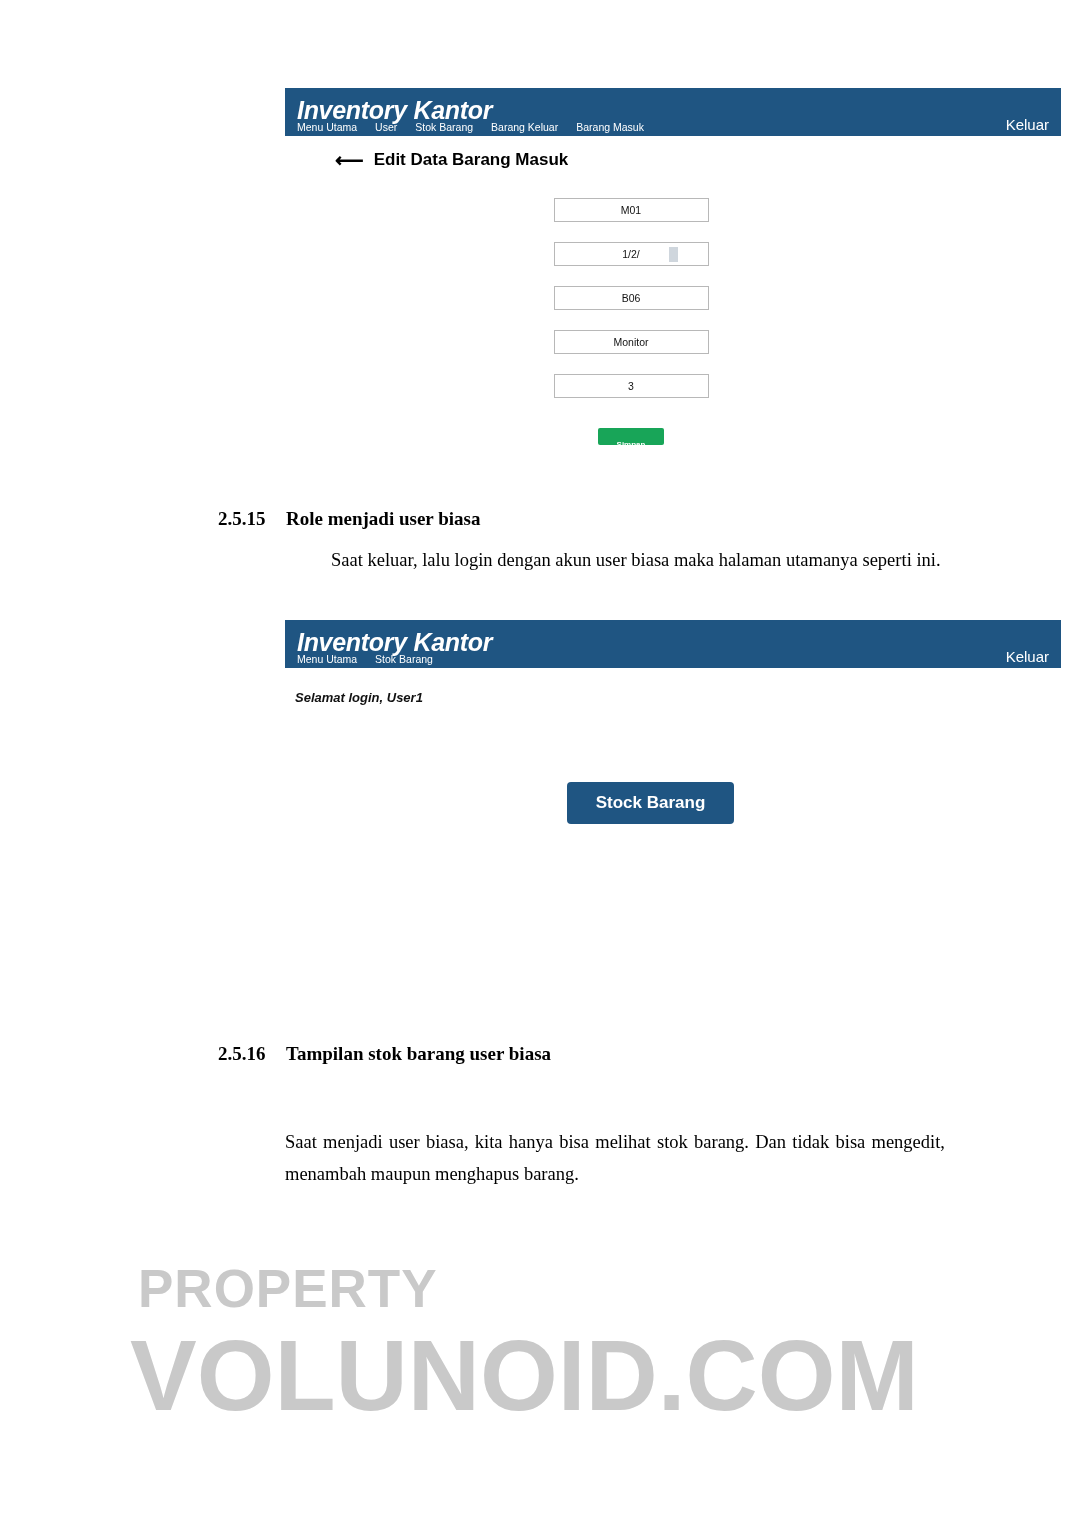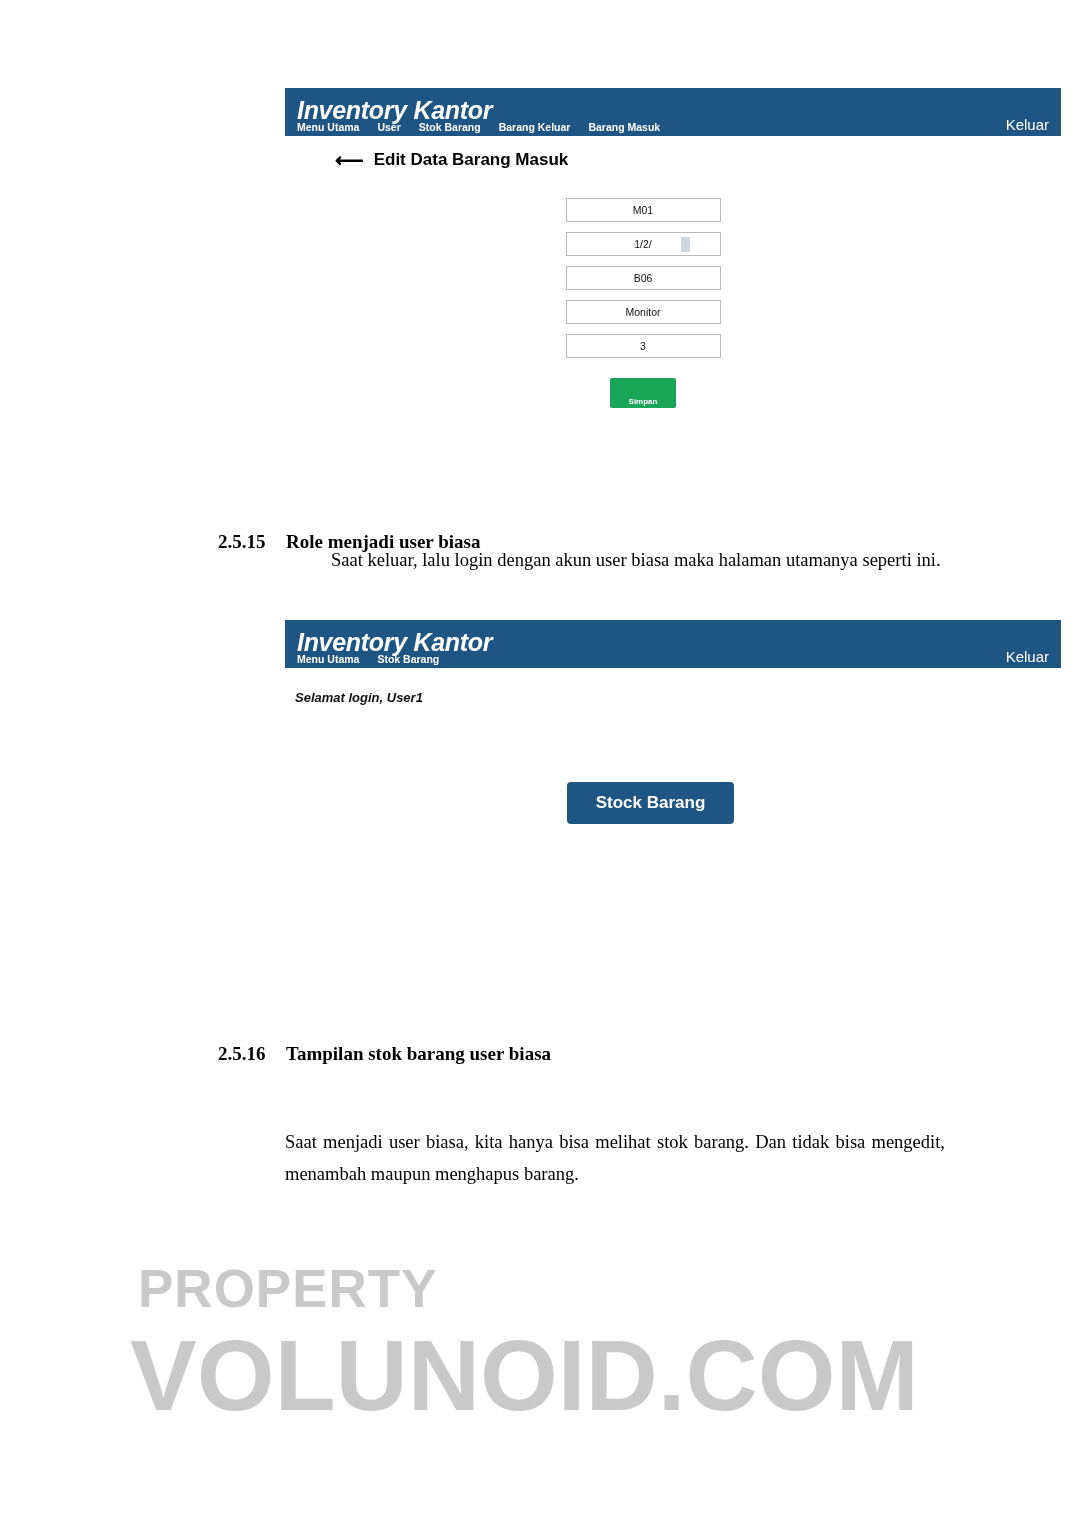--- a/index.html
+++ b/index.html
@@ -45,21 +45,21 @@
     margin: 0;
     color: #ffffff;
   }
   .app-nav {
     position: absolute;
     left: 12px;
     bottom: 3px;
     display: flex;
     gap: 18px;
     font-size: 10.5px;
-    font-weight: bold;
+    font-weight: normal;
     align-items: center;
   }
   .app-nav span { color: #ffffff; white-space: nowrap; }
   .app-logout {
     position: absolute;
     right: 12px;
     bottom: 3px;
     font-size: 15px;
     font-weight: normal;
     color: #ffffff;
@@ -85,26 +85,26 @@
     gap: 10px;
   }
   .back-arrow {
     display: inline-block;
     font-size: 20px;
     line-height: 1;
     color: #000;
   }
   .form-fields {
     position: absolute;
-    left: 280px;
+    left: 268px;
     top: 110px;
     width: 156px;
     display: flex;
     flex-direction: column;
-    gap: 10px;
+    gap: 20px;
     align-items: center;
   }
   .form-input {
     width: 155px;
     height: 24px;
     border: 1px solid #b8b8b8;
     background: #ffffff;
     font-family: "Liberation Sans", sans-serif;
     font-size: 10.5px;
     color: #111;
@@ -127,21 +127,21 @@
     height: 17px;
     background: #18a558;
     color: #ffffff;
     font-family: "Liberation Sans", sans-serif;
     font-size: 8px;
     font-weight: bold;
     text-align: center;
     line-height: 17px;
     border: none;
     border-radius: 2px;
-    padding: 15px;
+    padding: 8px;
   }
 
   
   .doc-heading {
     position: absolute;
     font-family: "Liberation Serif", serif;
     font-size: 19px;
     font-weight: bold;
     color: #000;
     white-space: nowrap;
@@ -240,21 +240,21 @@
           <span class="caret"></span>
         </div>
         <div class="form-input">B06</div>
         <div class="form-input">Monitor</div>
         <div class="form-input">3</div>
         <button class="save-btn">Simpan</button>
       </div>
     </div>
   </div>
 
-  <div class="doc-heading" style="left:218px; top:508px;margin-top:23px;">
+  <div class="doc-heading" style="left:218px; top:508px;">
     <span class="num">2.5.15</span><span>Role menjadi user biasa</span>
   </div>
   <div class="doc-para justified" style="top:544px;">Saat keluar, lalu login dengan akun user biasa maka halaman utamanya seperti ini.</div>
 
   <div class="app-window" style="top:620px;">
     <div class="app-header">
       <div class="app-title">Inventory Kantor</div>
       <div class="app-nav">
         <span>Menu Utama</span>
         <span>Stok Barang</span>

